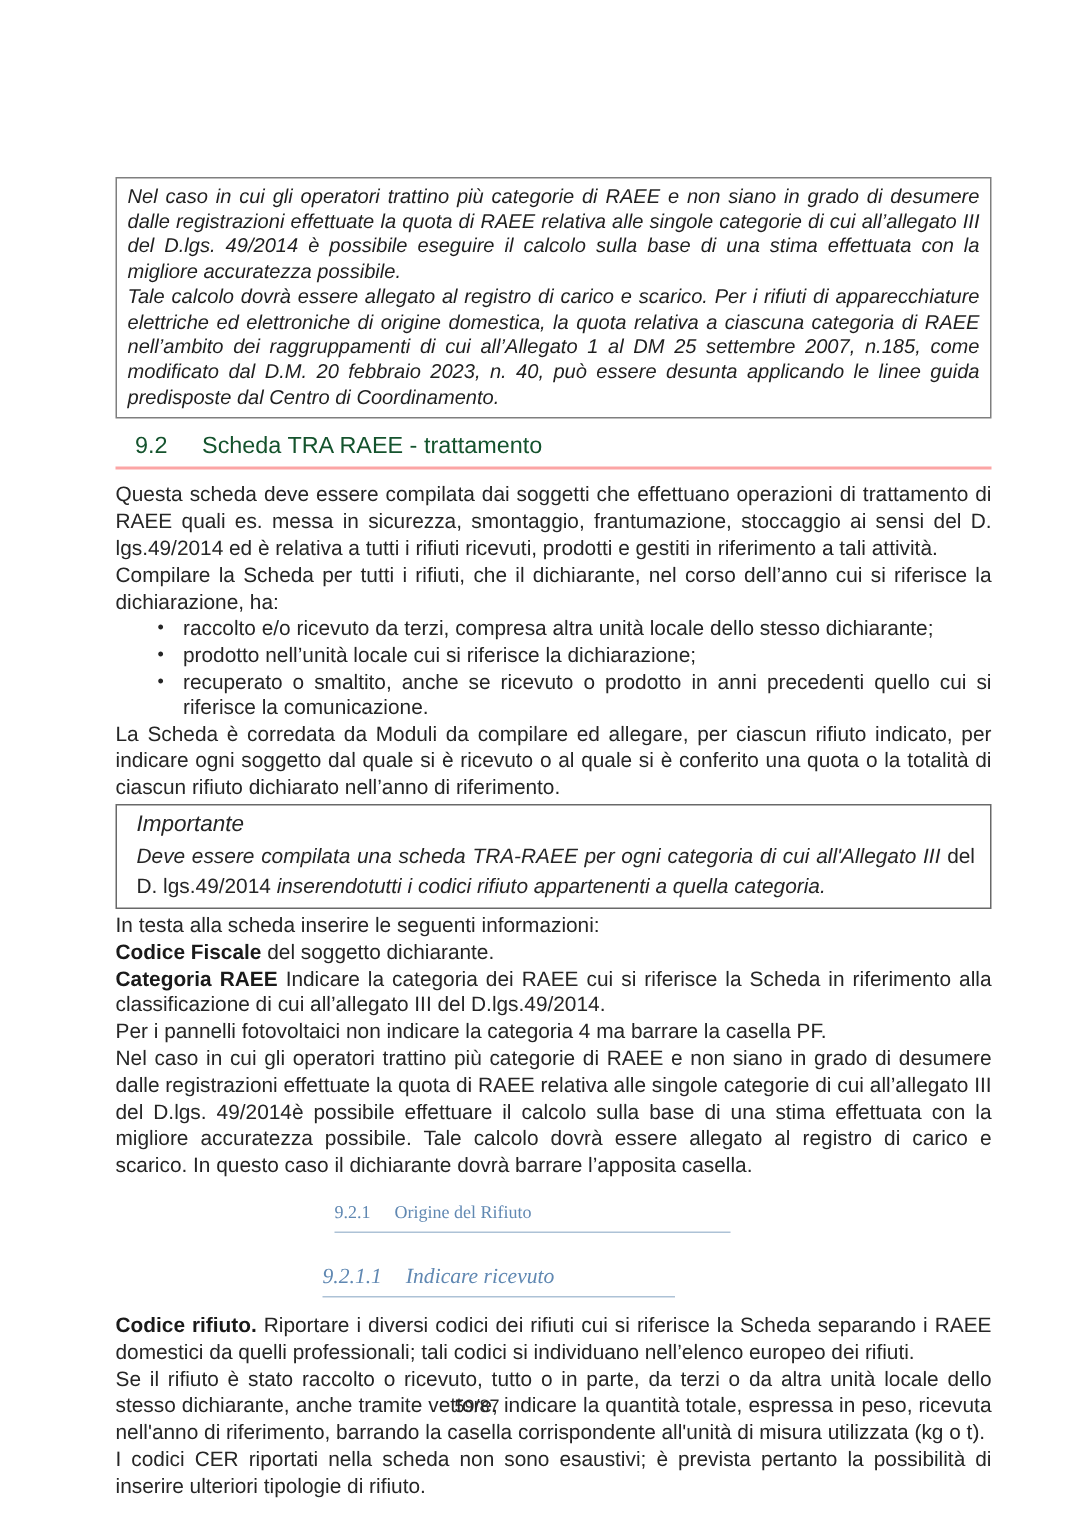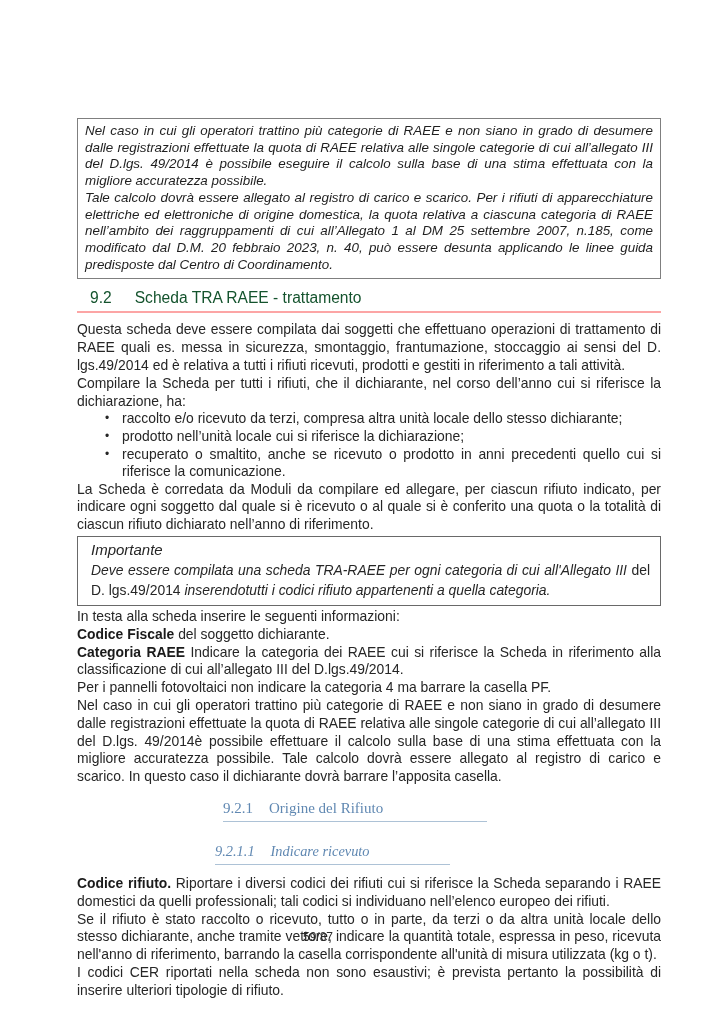--- a/index.html
+++ b/index.html
@@ -80,21 +80,21 @@
   .ital { font-style: italic; }
   .upright { font-style: normal; }
   
   .h3 {
     margin: 13px 0 21px 146px;
     width: 264px;
     padding-bottom: 4px;
     border-bottom: 1px solid #adc2d6;
     font-family: "Liberation Serif", serif;
     color: #6088b2;
-    font-size: 15px;
+    font-size: 12px;
     line-height: 18px;
     white-space: nowrap;
   }
   .h3 .num { margin-right: 16px; }
   .h4 {
     margin: 12px 0 10px 138px;
     width: 235px;
     padding-bottom: 4px;
     border-bottom: 1px solid #adc2d6;
     font-family: "Liberation Serif", serif;

